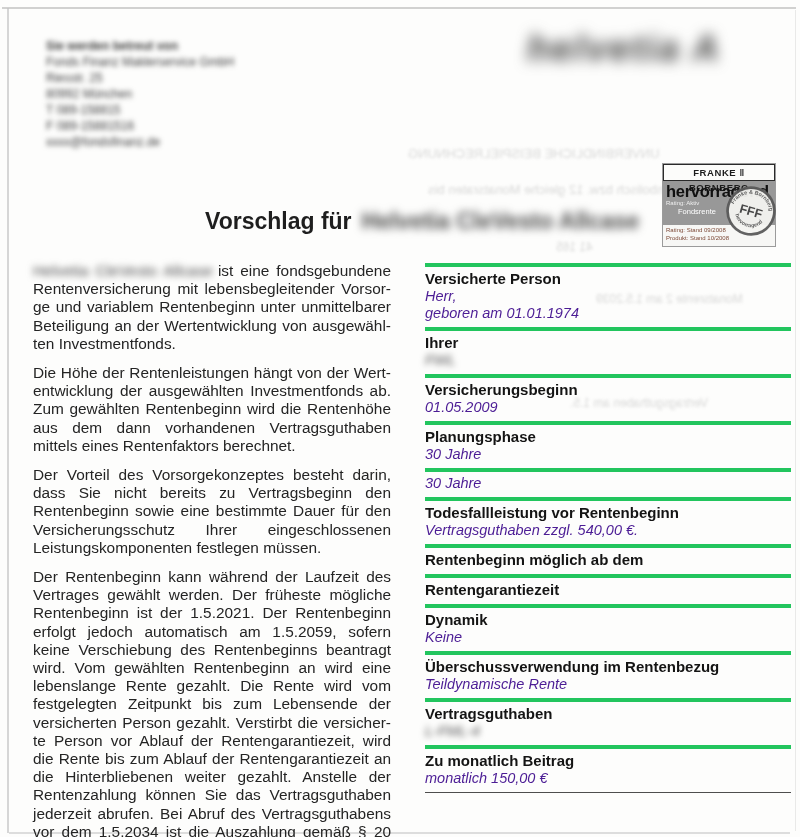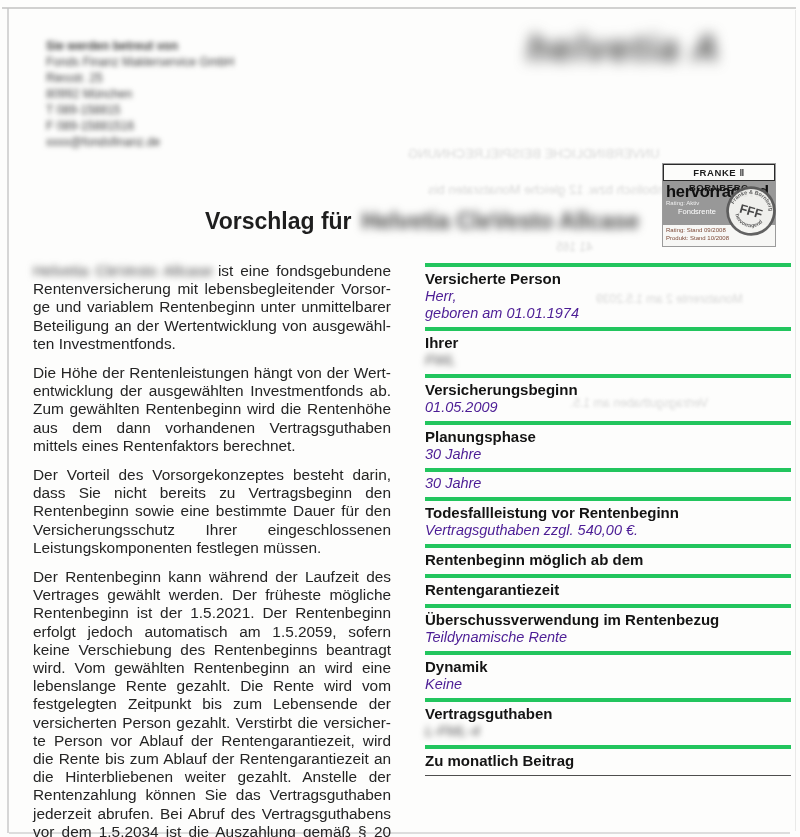--- a/index.html
+++ b/index.html
@@ -160,29 +160,30 @@
         <div class="label">Todesfallleistung vor Rentenbeginn</div>
         <div class="value">Vertragsguthaben zzgl. 540,00 €.</div>
       </div>
       <div class="entry">
         <div class="label">Rentenbeginn möglich ab dem</div>
       </div>
       <div class="entry">
         <div class="label">Rentengarantiezeit</div>
       </div>
       <div class="entry">
+        <div class="label">Dynamik</div>
+        <div class="value">Keine</div>
+      </div>
+      <div class="entry">
         <div class="label">Überschussverwendung im Rentenbezug</div>
         <div class="value">Teildynamische Rente</div>
-      </div>
-      <div class="entry">
-        <div class="label">Dynamik</div>
-        <div class="value">Keine</div>
       </div>
       <div class="entry">
         <div class="label">Vertragsguthaben</div>
         <div class="value blurred">L-FML-4</div>
       </div>
       <div class="entry">
         <div class="label">Zu monatlich Beitrag</div>
+        <div class="value">monatlich 150,00 €</div>
       </div>
     </div>
 
 </div>
 
 </body></html>

